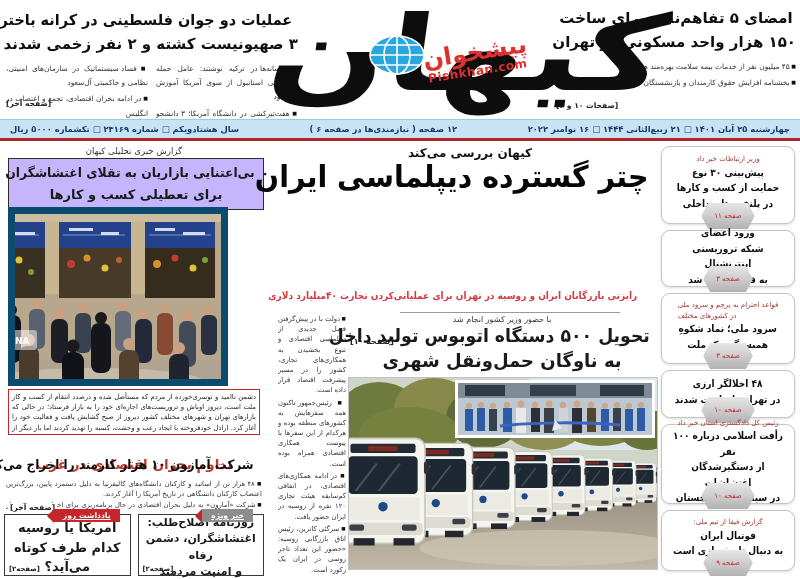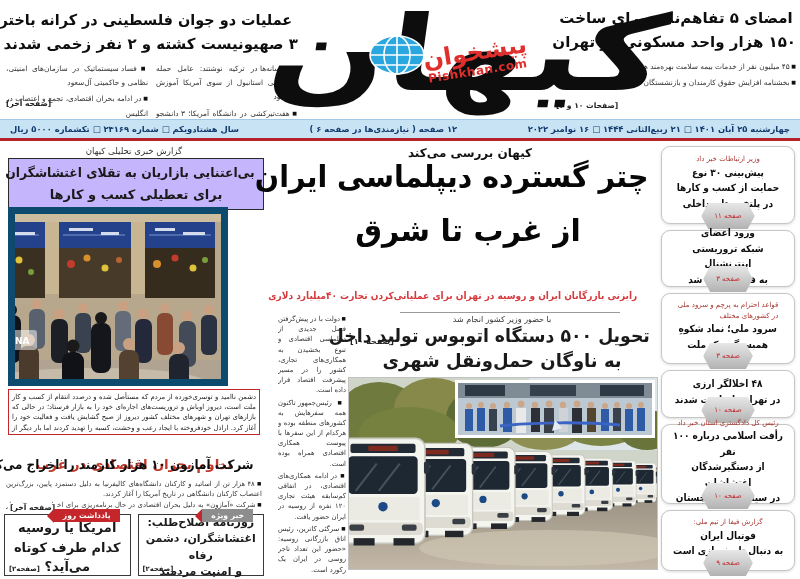--- a/index.html
+++ b/index.html
@@ -50,21 +50,21 @@
   .am-head{left:4px;top:457px;width:260px;font-size:13px;font-weight:bold;color:#0e0e0e;}
   .am-bullets{left:6px;top:479px;width:256px;height:33px;font-size:6.8px;line-height:1.5;color:#333;overflow:hidden;}
   .am-bullets p{margin:0 0 1px 0;}
   .am-bullets p::before{content:"■ ";font-size:4.6px;color:#111;vertical-align:1px;}
   .pr-am{left:8px;top:503px;background:#fff;padding:0 2px;}
 
   .boxes{left:4px;top:514px;width:260px;height:62px;display:flex;gap:7px;}
   .nbox{flex:1;position:relative;border:1.3px solid #3a3a3a;background:#fff;display:flex;flex-direction:column;
         align-items:center;justify-content:center;padding-top:5px;box-sizing:border-box;}
   .ribbon{position:absolute;top:-6px;right:10px;color:#fff;font-size:7.6px;font-weight:bold;
-        padding:1px 9px;line-height:1.5;}
+        padding:1px 9px;line-height:1.5;text-decoration:underline;}
   .ribbon::before{content:"";position:absolute;right:100%;top:0;border:6px solid transparent;
         border-right:7px solid #c4262c;border-top-width:7px;border-bottom-width:7px;margin-top:0;}
   .ribbon.red{background:#c4262c;}
   .ribbon.gray{background:#8d8d8d;}
   .nbox .t{font-weight:bold;text-align:center;line-height:1.5;}
   .nbox .t.big{font-size:13px;}
   .nbox .t.mid{font-size:11px;}
   .nbox .pref{position:absolute;left:4px;bottom:2px;font-size:6.8px;font-weight:bold;}
 
   
@@ -80,21 +80,21 @@
   .bus-frame{left:348px;top:377px;width:310px;height:193px;overflow:hidden;border:1px solid #c2c2c2;box-sizing:border-box;}
   .mn-bullets{left:278px;top:314px;width:68px;height:262px;font-size:6.8px;line-height:1.5;color:#333;
         overflow:hidden;text-align:justify;}
   .mn-bullets p{margin:0 0 2px 0;}
   .mn-bullets p::before{content:"■ ";font-size:4.6px;color:#111;vertical-align:1px;}
 
   
   .sb{left:661px;width:134px;background:#fff;border:1px solid #c6c6c6;border-radius:9px;
       box-shadow:0 1px 3px rgba(0,0,0,.15);display:flex;flex-direction:column;align-items:center;
       justify-content:center;padding:4px 3px 9px;box-sizing:border-box;position:absolute;}
-  .sb .k{font-size:7px;color:#a8342e;line-height:1.5;text-align:right;}
+  .sb .k{font-size:7px;color:#a8342e;line-height:1.5;text-align:left;}
   .sb .t{font-size:10px;font-weight:bold;color:#0d0d0d;line-height:1.55;text-align:center;
          transform:scaleX(.9);transform-origin:center;}
   .tab{position:absolute;bottom:-6px;left:50%;transform:translateX(-50%);
        background:linear-gradient(#e7e7e7,#b2b2b2);color:#c4262c;font-size:7px;font-weight:normal;
        padding:9px 13px;white-space:nowrap;
        clip-path:polygon(7px 0,calc(100% - 7px) 0,100% 50%,calc(100% - 7px) 100%,7px 100%,0 50%);}
   .s1{top:146px;height:78px;} .s2{top:230px;height:57px;} .s3{top:293px;height:71px;}
   .s4{top:370px;height:48px;} .s5{top:424px;height:80px;} .s6{top:510px;height:61px;}
 </style>
 </head>
@@ -277,23 +277,20 @@
       <div class="ribbon red">یادداشت روز</div>
       <div class="t big ml">آمریکا یا روسیه
 کدام طرف کوتاه می‌آید؟</div>
       <span class="pref">[صفحه۲]</span>
     </div>
   </div>
 
   <div class="abs ctr mn-kicker">کیهان بررسی می‌کند</div>
   <div class="abs ctr mn-h1">
     <span class="fit" style="--sx:.95">چتر گسترده دیپلماسی ایران</span>
-  </div>
-  <div class="abs ctr mn-h2">
-    <span class="fit">از غرب تا شرق</span>
   </div>
   <div class="abs ctr mn-sub">
     <span class="fit" style="--sx:.9">رایزنی بازرگانان ایران و روسیه در تهران برای عملیاتی‌کردن تجارت ۴۰میلیارد دلاری</span>
   </div>
 
   <div class="abs mn-bullets">
     <p>دولت با در پیش‌گرفتن فصل جدیدی از دیپلماسی اقتصادی و تنوع بخشیدن به همکاری‌های تجاری، کشور را در مسیر پیشرفت اقتصاد قرار داده است.</p>
     <p>رئیس‌جمهور تاکنون همه سفرهایش به کشورهای منطقه بوده و هرکدام از این سفرها با پیوست همکاری اقتصادی همراه بوده است.</p>
     <p>در ادامه همکاری‌های اقتصادی، در اتفاقی کم‌سابقه هیئت تجاری ۱۲۰ نفره از روسیه در ایران حضور یافت.</p>
     <p>سرگئی کاترین، رئیس اتاق بازرگانی روسیه: «حضور این تعداد تاجر روسی در ایران یک رکورد است.</p>

